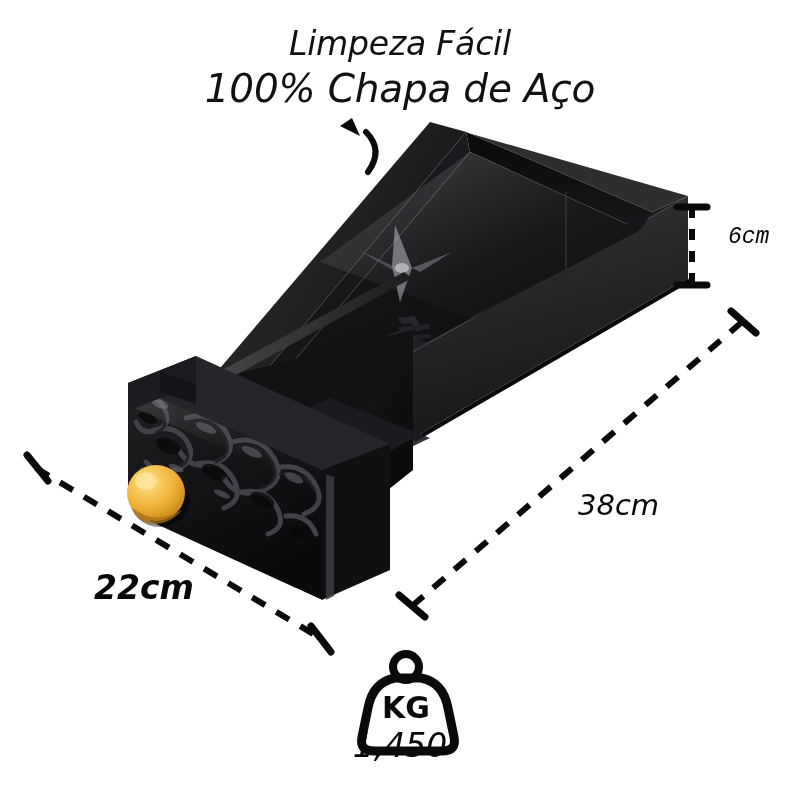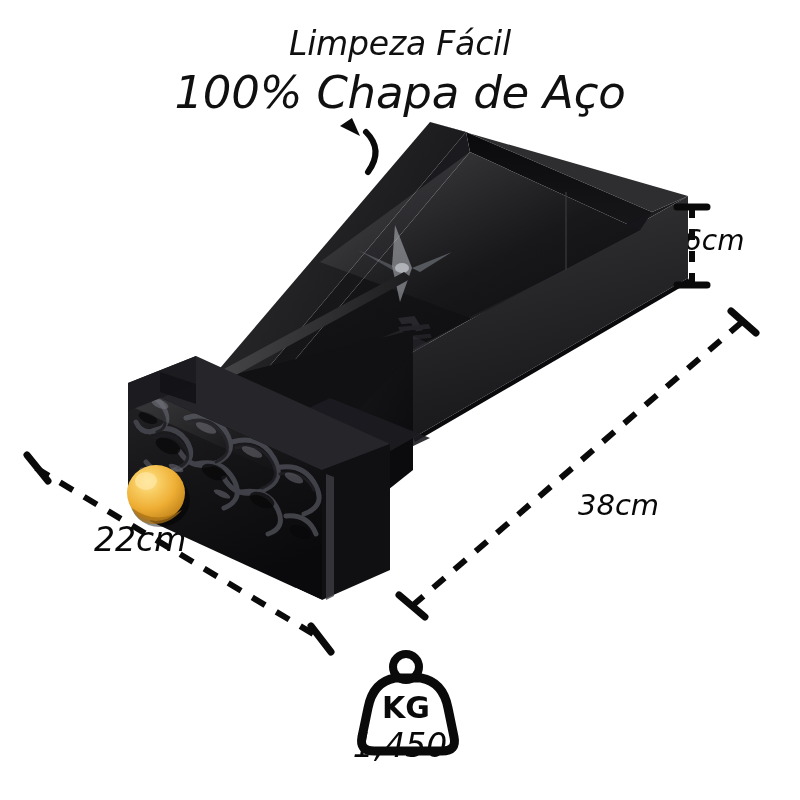--- a/index.html
+++ b/index.html
@@ -20,32 +20,32 @@
     left: 0;
     width: 800px;
     text-align: center;
     font-style: italic;
     font-weight: 400;
     color: #101010;
     letter-spacing: -0.2px;
     white-space: nowrap;
   }
   #headline-1 { top: 24px; font-size: 33px; }
-  #headline-2 { top: 66px; font-size: 45px; }
+  #headline-2 { top: 66px; font-size: 39px; }
 
   .dim-label {
     position: absolute;
     font-style: italic;
     font-weight: 400;
     color: #080808;
     white-space: nowrap;
   }
-  #label-height { left: 684px; top: 224px; font-size: 28px; }
+  #label-height { left: 728px; top: 224px; font-size: 23px; font-family: Liberation Mono, monospace; }
   #label-depth  { left: 578px; top: 476px; font-size: 29px; margin-top: 12px; }
-  #label-width  { left: 94px;  top: 520px; font-size: 33px; }
+  #label-width  { left: 94px;  top: 568px; font-size: 33px; font-weight: bold; }
   #label-weight {
     position: absolute;
     left: 0; top: 726px; width: 800px;
     text-align: center;
     font-style: italic;
     font-size: 33px;
     color: #080808;
   }
 
   svg.layer {

